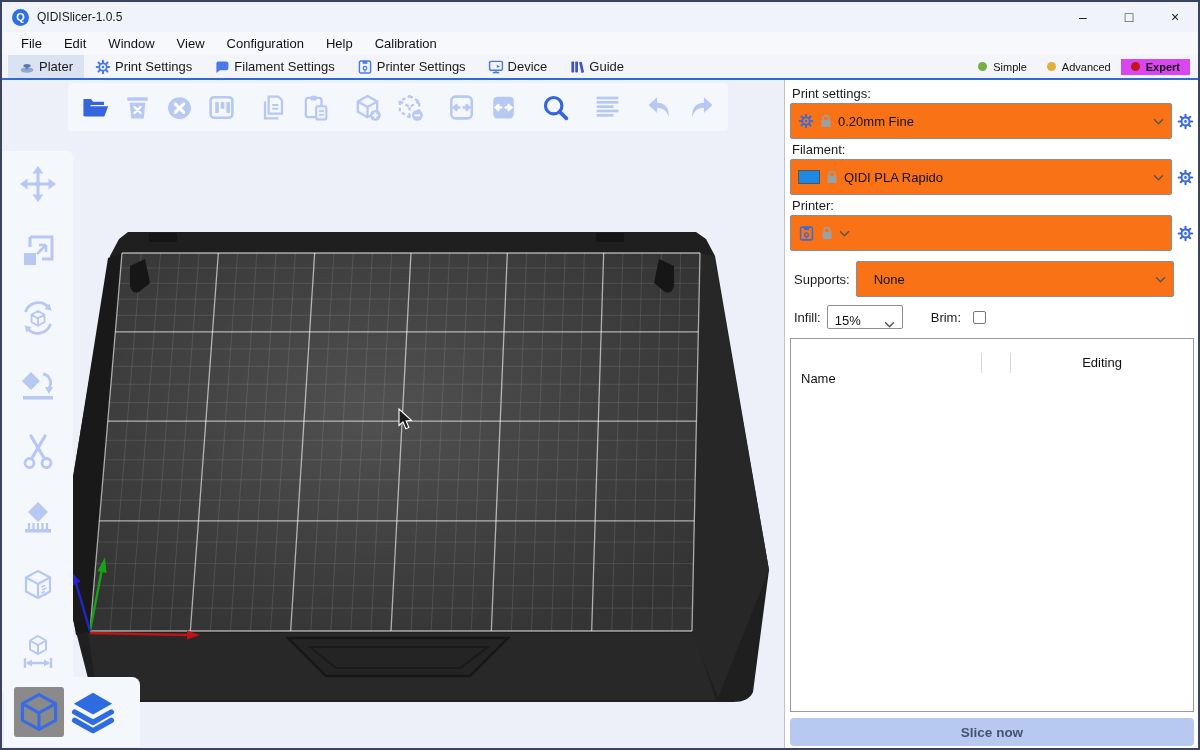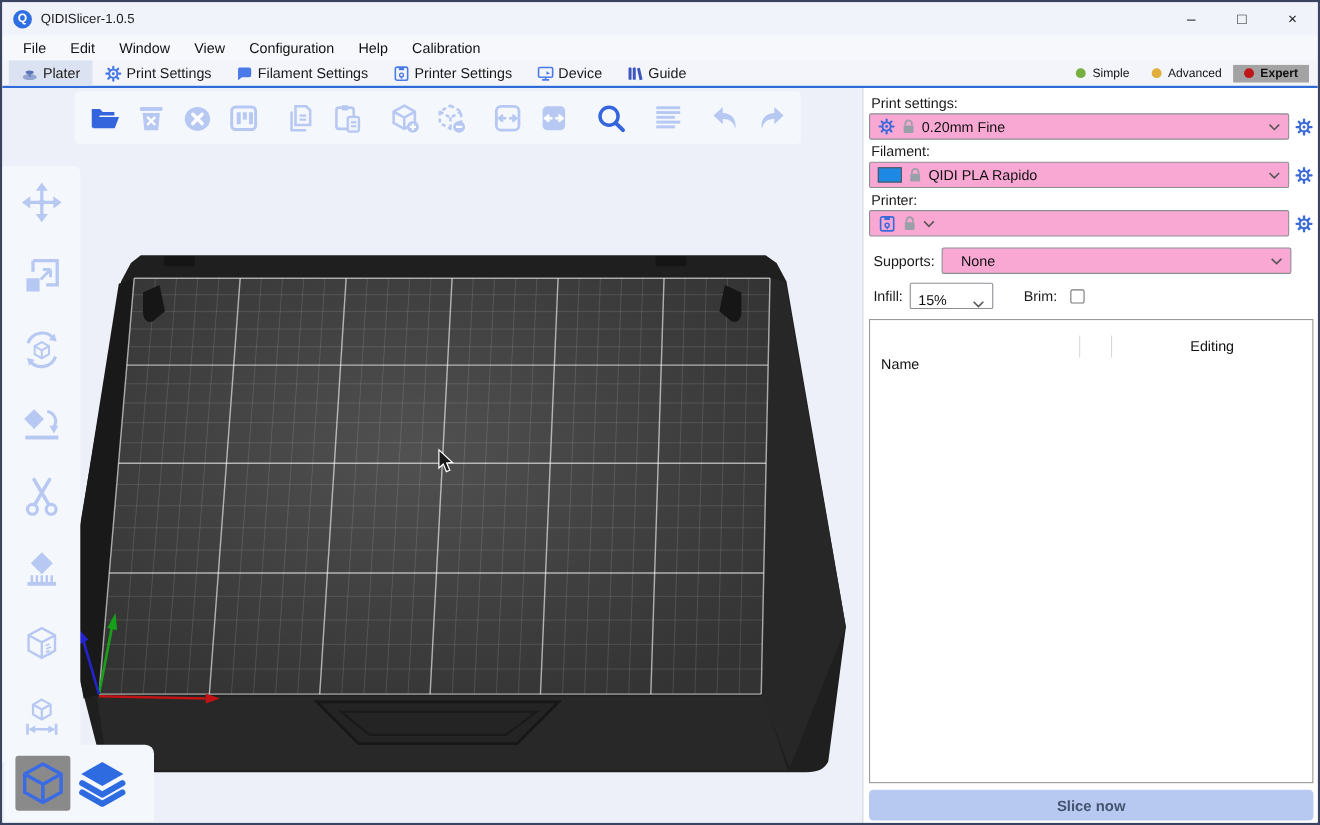--- a/index.html
+++ b/index.html
@@ -22,21 +22,21 @@
   .menuitem { font-size:13px; color:#111; padding:2px 11px; }
   
   .tabbar { height:25px; background:#f3f5fa; display:flex; align-items:stretch; padding-left:6px;
     border-bottom:2px solid #2e6bd8; flex:0 0 auto; }
   .tab { display:flex; align-items:center; gap:4px; padding:0 11px; font-size:13px; color:#1a1a1a; }
   .tab.selected { background:#dbe2f1; }
   .tab svg { width:16px; height:16px; }
   .modes { margin-left:auto; display:flex; align-items:center; padding-right:8px; }
   .mode { display:flex; align-items:center; gap:6px; padding:2px 10px; font-size:11px; color:#111; }
   .mode .dot { width:9px; height:9px; border-radius:50%; }
-  .mode.selected { background:#a3a3a3; font-weight:bold; }
+  .mode.selected { background:#d946ef; font-weight:bold; }
   
   .main { flex:1; display:flex; min-height:0; }
   .viewport { position:relative; width:782px; background:#edf0f8; overflow:hidden; }
   .bed-svg { position:absolute; left:0; top:0; }
   
   .top-toolbar { position:absolute; left:66px; top:3px; height:48px; display:flex; align-items:center;
     background:#f4f7fc; border-radius:4px; padding:0 10px; }
   .tbtn { width:34px; height:40px; display:flex; align-items:center; justify-content:center; margin-right:8px; }
   .tbtn svg { width:29px; height:29px; }
   .tbtn.grp { margin-left:10px; }
@@ -51,21 +51,21 @@
   
   .viewmode { position:absolute; left:2px; top:597px; height:70px; width:136px; background:#f4f7fc;
     border-radius:0 8px 0 0; display:flex; align-items:center; gap:4px; padding-left:10px; }
   .vmbtn { width:50px; height:50px; display:flex; align-items:center; justify-content:center; border-radius:3px; }
   .vmbtn.selected { background:#8a8a8a; }
   
   .divider { width:1px; background:#bfc3c9; }
   .sidebar { width:413px; background:#ffffff; display:flex; flex-direction:column; padding:3px 4px 2px 5px; }
   .slabel { font-size:13px; color:#1a1a1a; margin:3px 0 2px 2px; }
   .combo-row { display:flex; align-items:center; gap:4px; }
-  .combo { flex:1; height:24px; border:1px solid #8a8f94; border-radius:2px; background:#f9a8d4;
+  .combo { flex:1; height:36px; border:1px solid #8a8f94; border-radius:2px; background:#f97316;
     display:flex; align-items:center; padding:0 7px; gap:6px; min-width:0; }
   .combo .ctext { font-size:13px; color:#111; flex:1; white-space:nowrap; overflow:hidden; }
   .combo .chev { flex:0 0 auto; }
   .gearbtn { width:18px; height:18px; color:#3a6bd8; display:flex; align-items:center; justify-content:center; }
   .gearbtn svg { width:17px; height:17px; }
   .cgear { width:16px; height:16px; color:#3a6bd8; flex:0 0 auto; }
   .cgear svg { width:16px; height:16px; }
   .swatch { width:22px; height:14px; background:#1e88e5; border:1px solid #555; flex:0 0 auto; }
   .picon { width:17px; height:17px; color:#3a6bd8; flex:0 0 auto; }
   .locksvg { width:12px; height:14px; flex:0 0 auto; }

